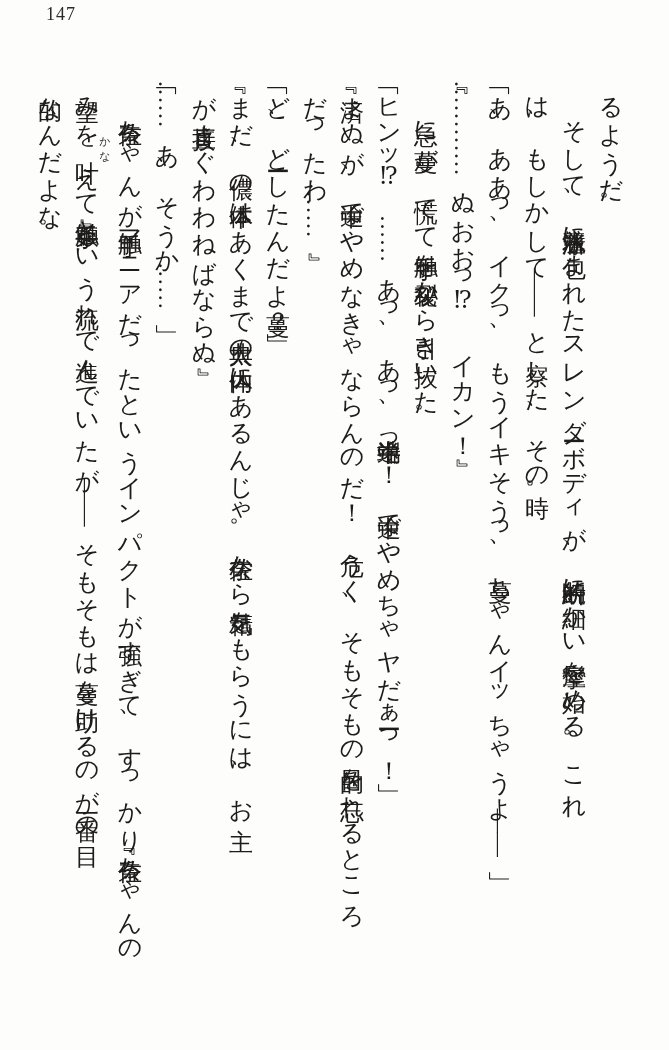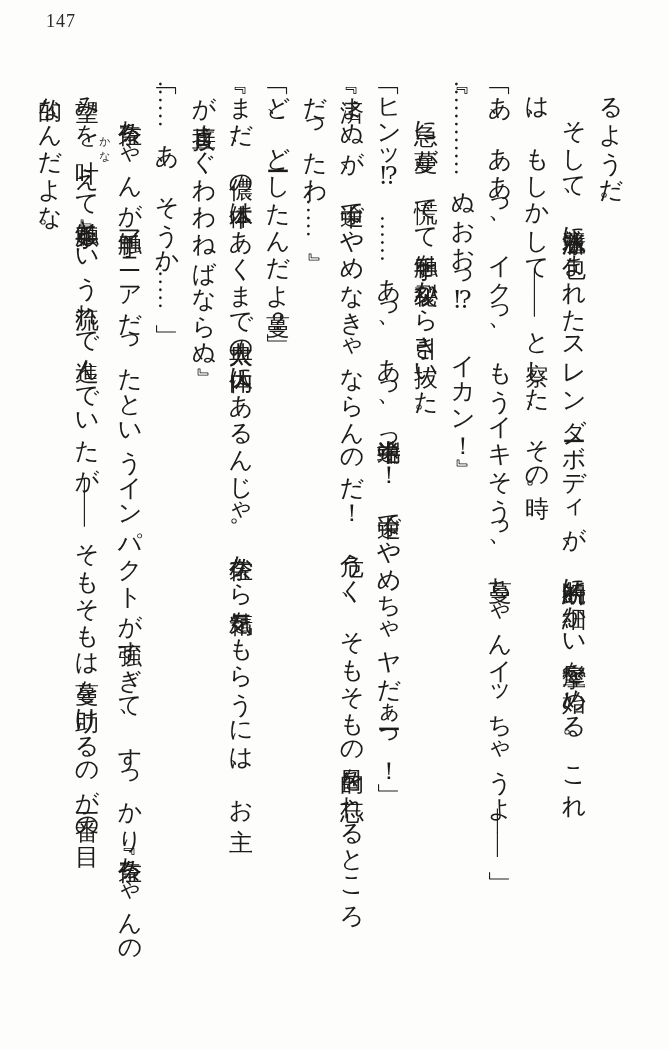--- a/index.html
+++ b/index.html
@@ -13,21 +13,21 @@
   .page {
     position: relative;
     width: 669px;
     height: 1050px;
     background: #fdfdfb;
     font-family: "Liberation Serif", "DejaVu Serif", serif;
     color: #1d1c1a;
   }
   .page-number {
     position: absolute;
-    top: 11px;
+    top: 4px;
     left: 46px;
     font-size: 18px;
     letter-spacing: 1px;
     color: #2a2927;
   }
   .text-area {
     position: absolute;
     top: 80px;
     right: 40px;
     height: 966px;

